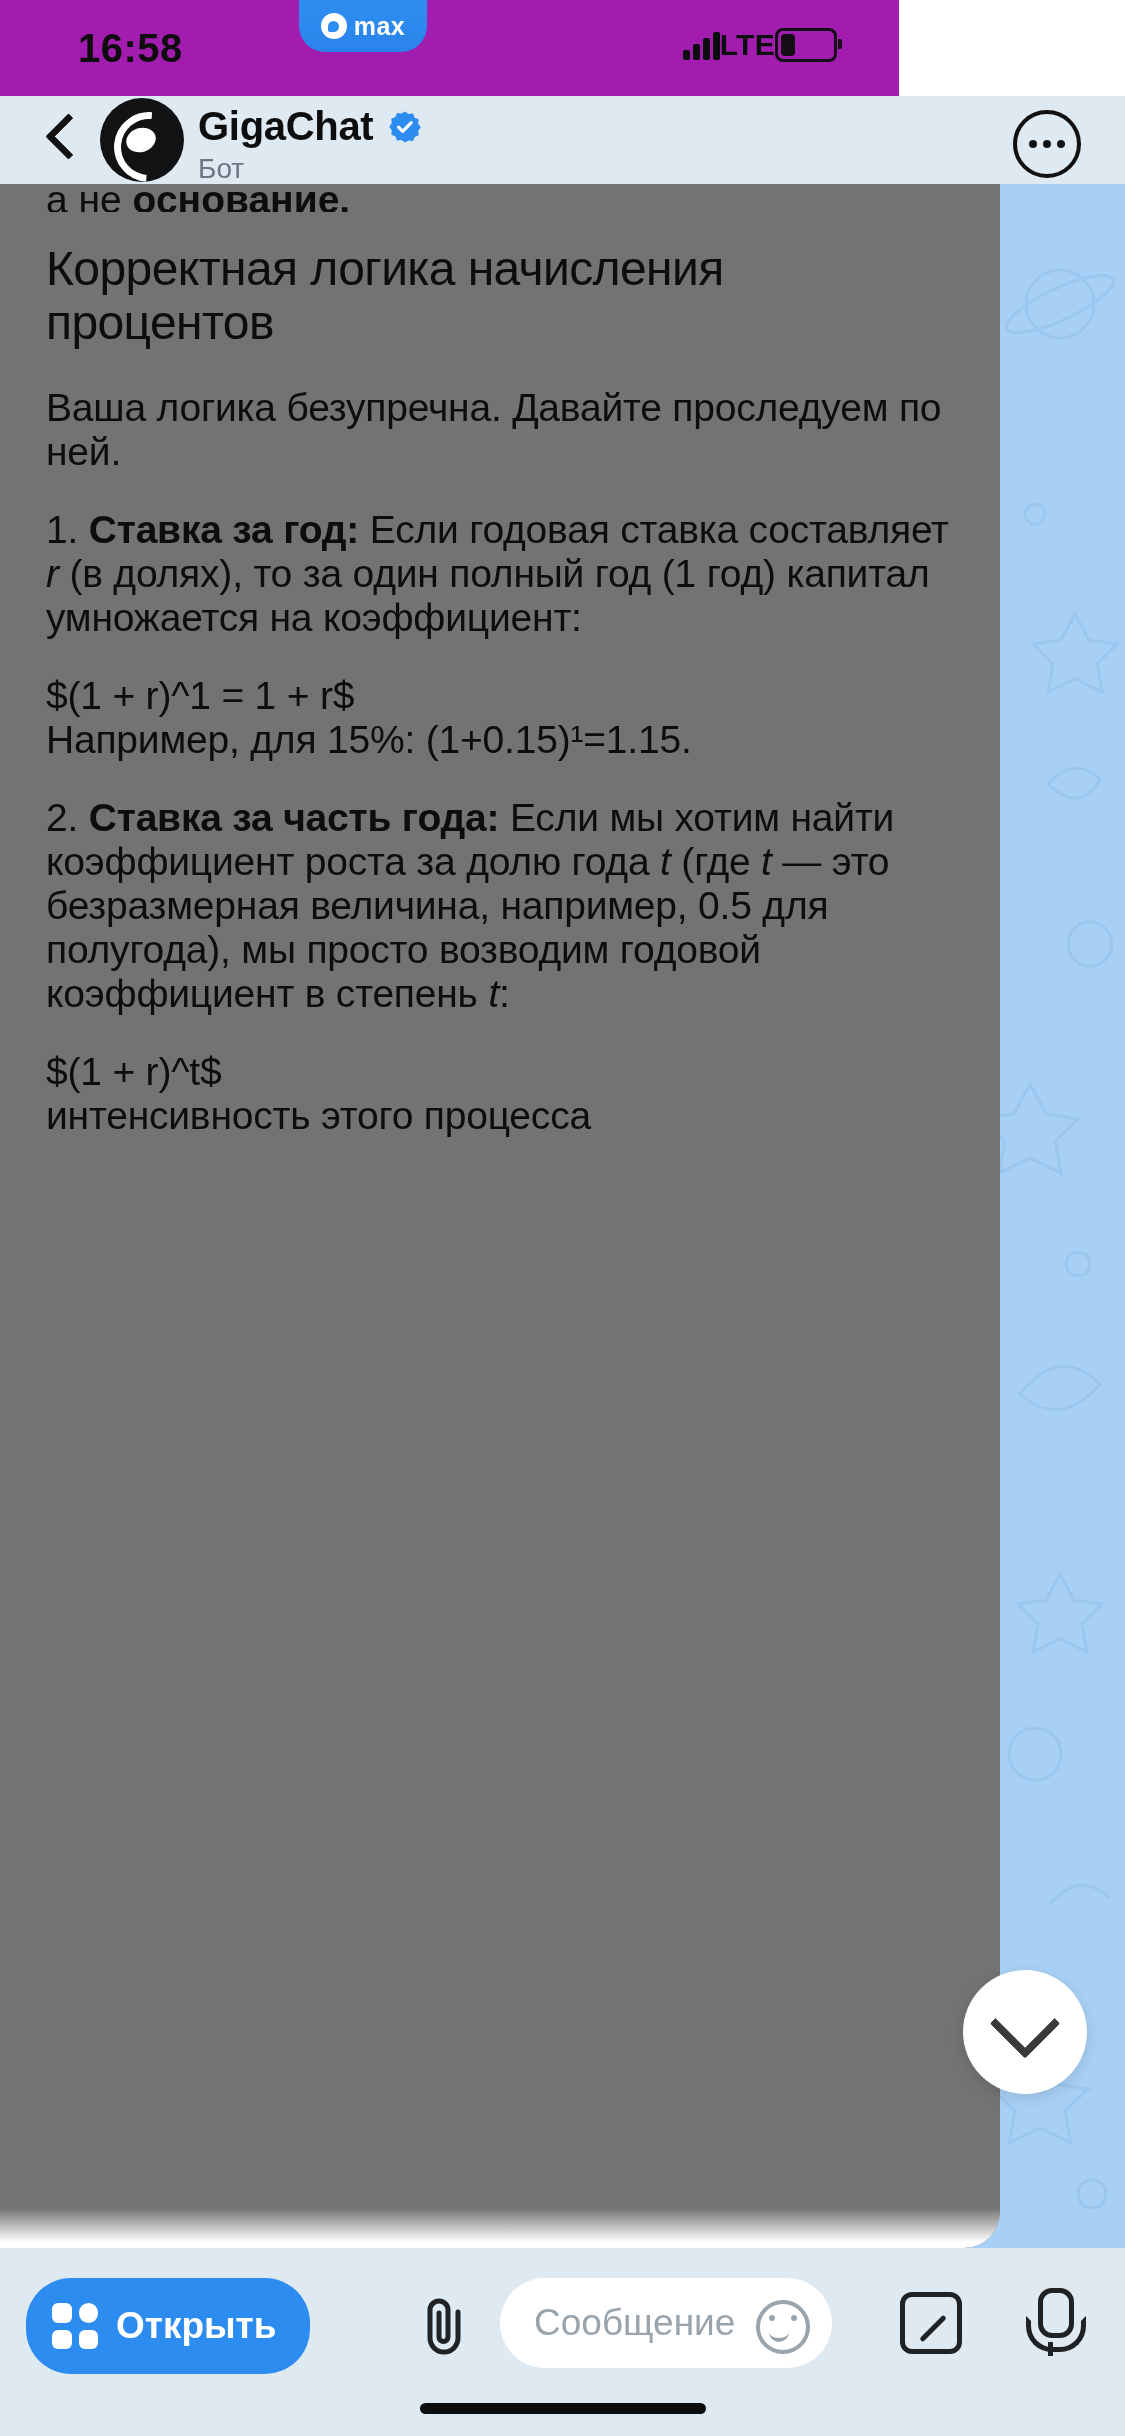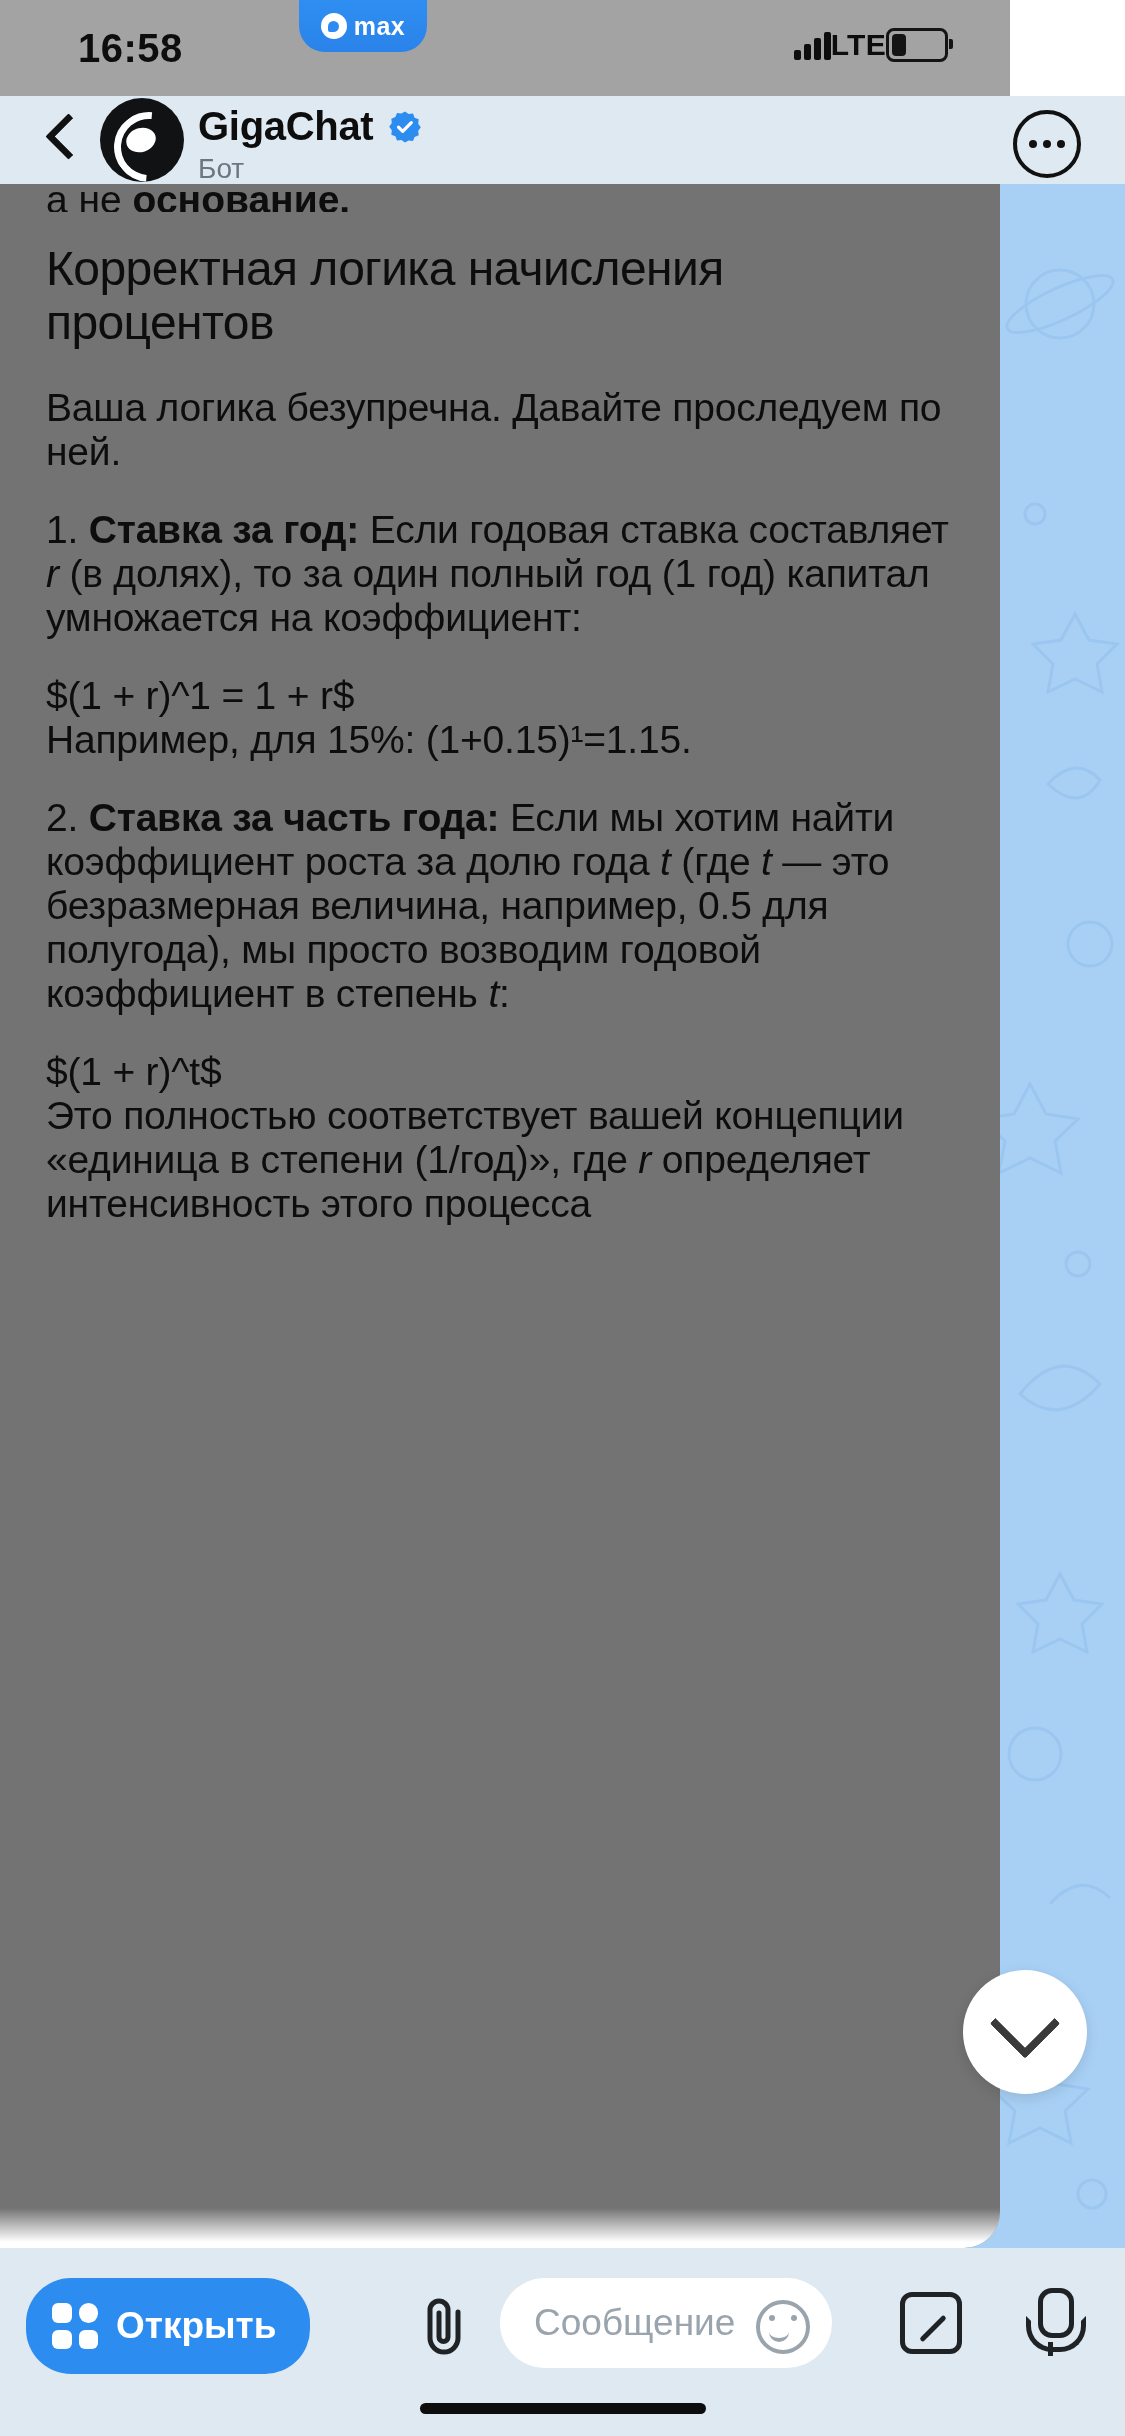--- a/index.html
+++ b/index.html
@@ -12,23 +12,23 @@
     height: 2436px;
     font-family: "Liberation Sans", sans-serif;
     overflow: hidden;
     position: relative;
   }
 
   
   .status-bar {
     position: absolute;
     top: 0; left: 0;
-    width: 1010px;
+    width: 899px;
     height: 96px;
-    background: #a3a3a3;
+    background: #a21caf;
     z-index: 30;
   }
   .status-time {
     position: absolute;
     left: 78px;
     top: 26px;
     font-size: 40px;
     font-weight: 600;
     color: #0d0d0d;
     letter-spacing: 0.5px;
@@ -534,23 +534,20 @@
     <p>
       <span>1. </span><b>Ставка за год:</b><span> Если годовая ставка составляет </span><i>r</i><span> (в долях), то за один полный год (1 год) капитал умножается на коэффициент:</span>
     </p>
     <div class="mono-line">$(1 + r)^1 = 1 + r$</div>
     <p class="">Например, для 15%: (1+0.15)¹=1.15.</p>
 
     <p>
       <span>2. </span><b>Ставка за часть года:</b><span> Если мы хотим найти коэффициент роста за долю года </span><i>t</i><span> (где </span><i>t</i><span> — это безразмерная величина, например, 0.5 для полугода), мы просто возводим годовой коэффициент в степень </span><i>t</i><span>:</span>
     </p>
     <div class="mono-line">$(1 + r)^t$</div>
-    <p class="tight">
-      <span>Это полностью соответствует вашей концепции «единица в степени (1/год)», где </span><i>r</i><span> определяет</span>
-    </p>
     <p class="tight">интенсивность этого процесса</p>
   </div>
   <div class="bubble-fade"></div>
 </div>
 
 <div class="scroll-fab">
   <span class="chev-d"></span>
 </div>
 
 <div class="composer">

